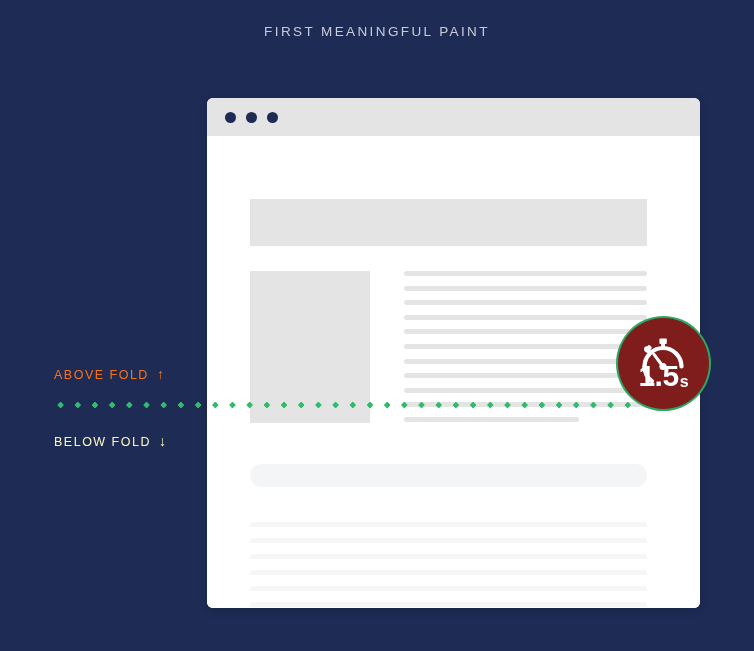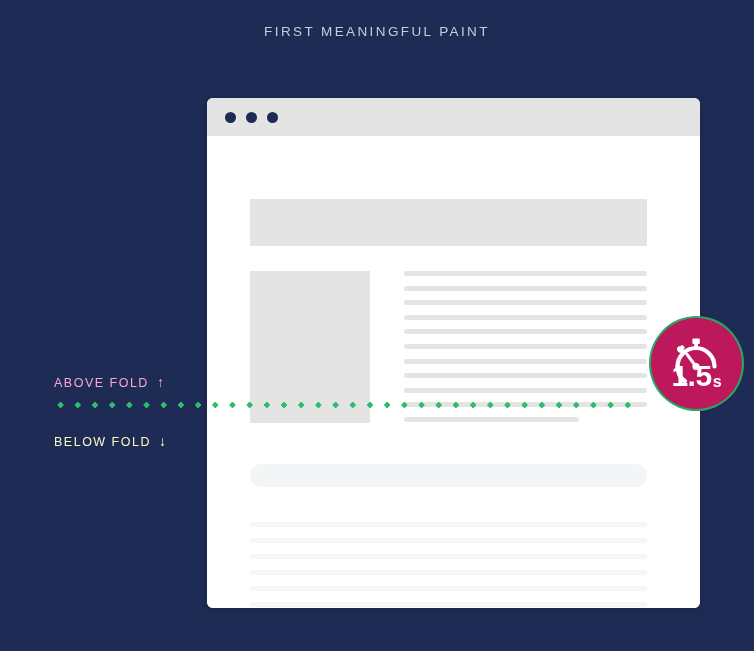--- a/index.html
+++ b/index.html
@@ -141,44 +141,43 @@
   .fold-label {
     position: absolute;
     font-size: 12.5px;
     letter-spacing: 1.5px;
     font-weight: 400;
     white-space: nowrap;
   }
   .fold-label.above {
     left: 54px;
     top: 366px;
-    color: #f9a8d4;
-    margin-top: 8px;
+    color: #f97316;
   }
   .fold-label.below {
     left: 54px;
     top: 433px;
     color: #fef9c3;
   }
   .fold-arrow {
     display: inline-block;
     margin-left: 8px;
     font-size: 14px;
     letter-spacing: 0;
   }
 
   
   .timer-badge {
     position: absolute;
-    left: 651px;
+    left: 618px;
     top: 318px;
     width: 91px;
     height: 91px;
     border-radius: 50%;
-    background: #be185d;
+    background: #7f1d1d;
     box-shadow: 0 0 0 2px #2aa862;
     display: flex;
     align-items: center;
     justify-content: center;
     text-decoration: underline;
   }
   .timer-badge svg {
     position: absolute;
     left: 0;
     top: 0;

